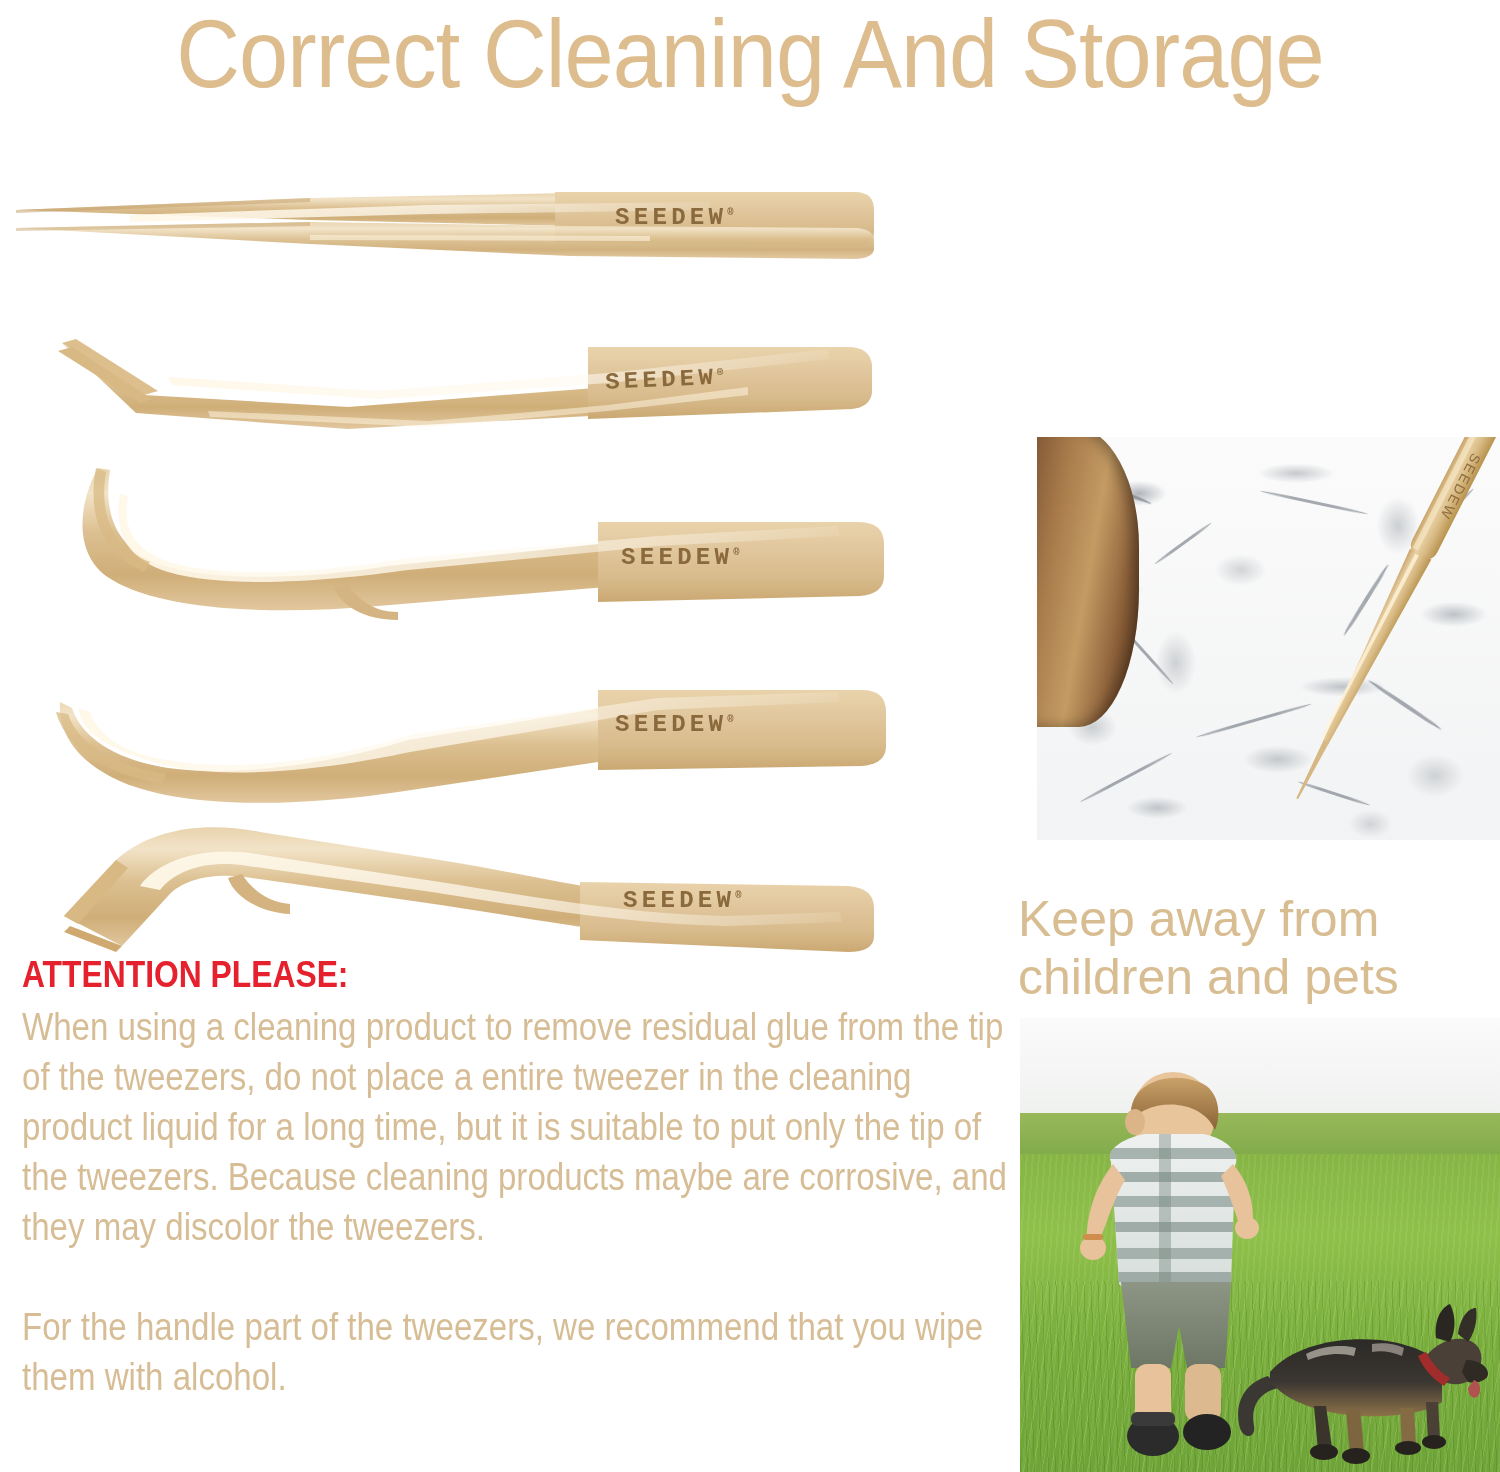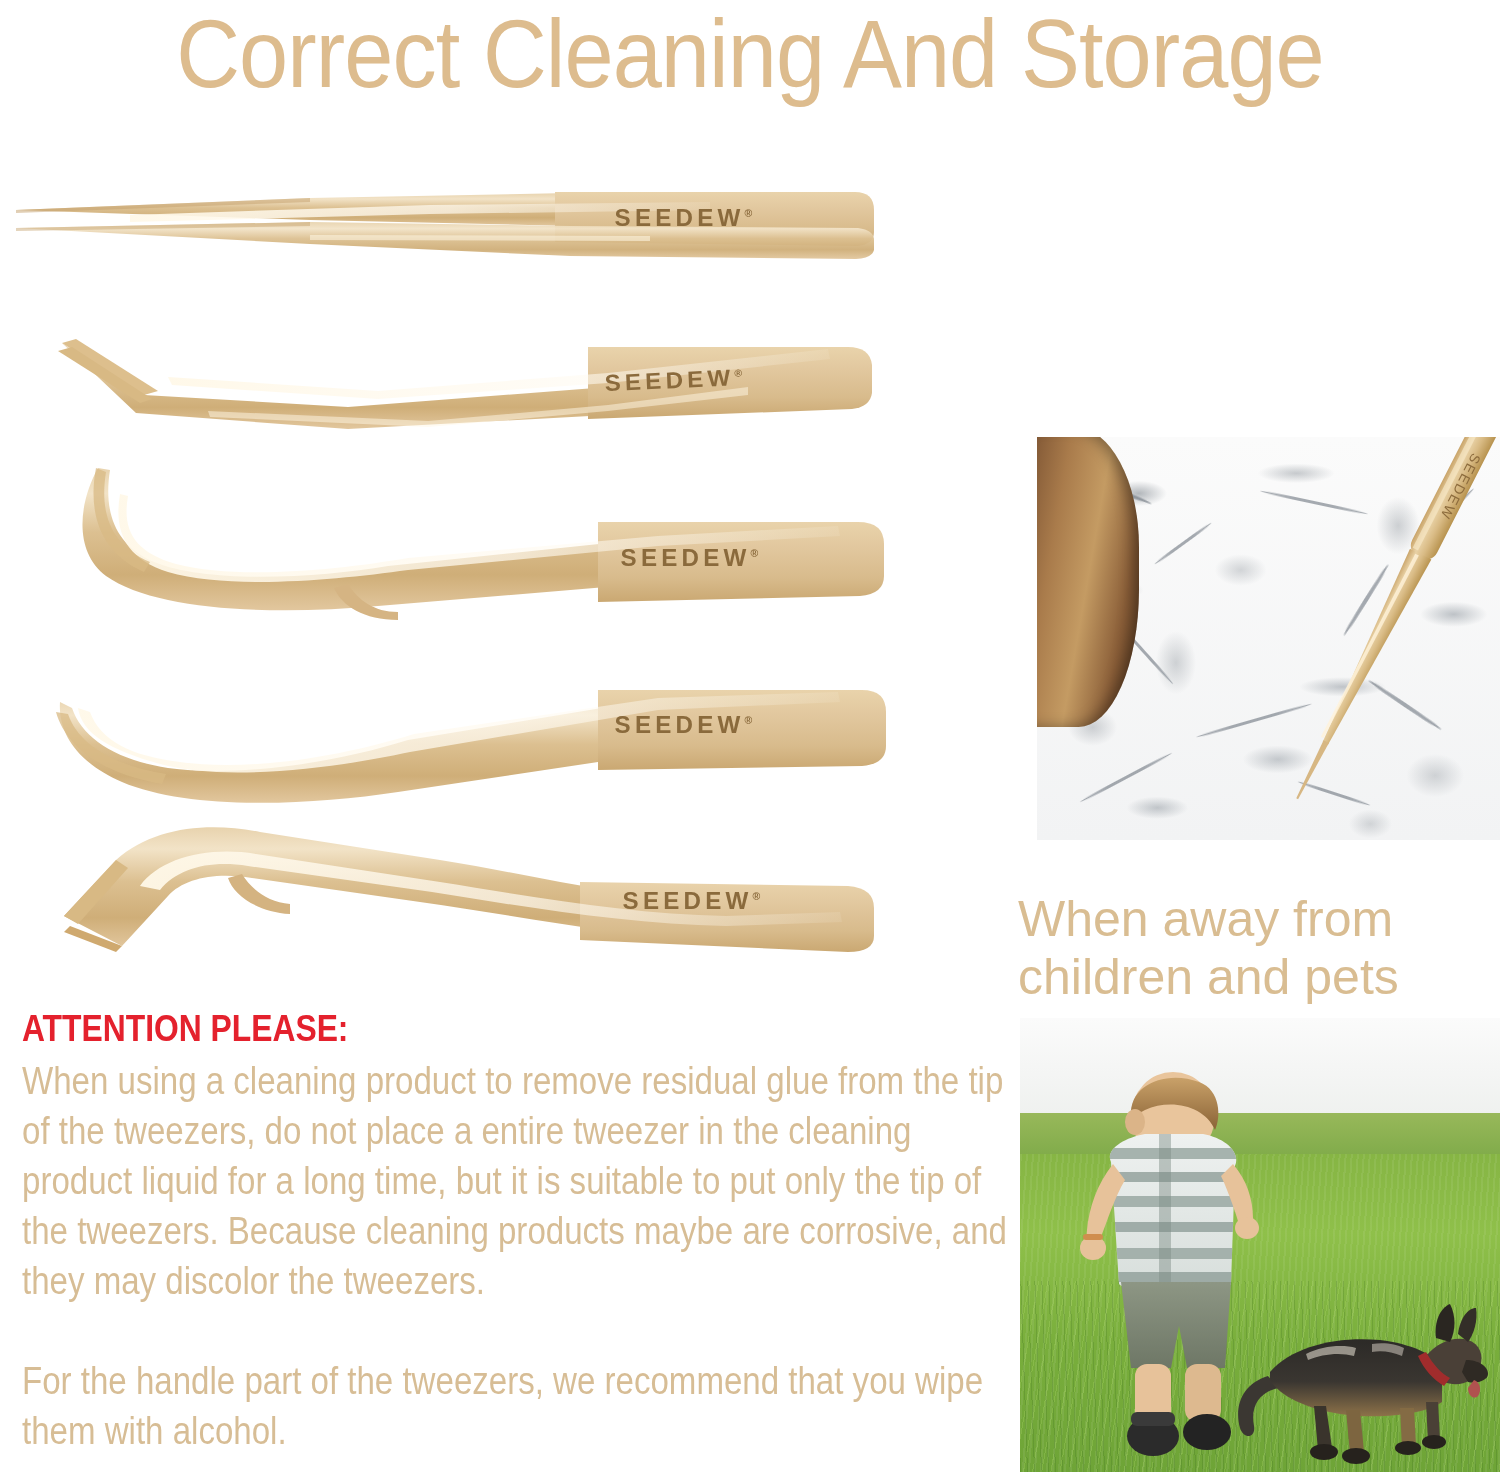--- a/index.html
+++ b/index.html
@@ -22,24 +22,24 @@
     font-weight:400;
     letter-spacing:-1px;
     transform:scaleX(0.92);
     transform-origin:center top;
     white-space:nowrap;
     line-height:1.08;
   }
 
   
   .tweezers{position:absolute;left:0;top:160px;width:1000px;height:810px;}
-  .tw{position:absolute;}
-
-  
-  .attn-wrap{position:absolute;left:22px;top:1010px;width:990px;}
+  .tw{position:absolute;font-family:Liberation Mono, monospace;}
+
+  
+  .attn-wrap{position:absolute;left:22px;top:956px;width:990px;}
   .attn-head{
     color:#e4212d;
     font-size:37px;
     font-weight:700;
     letter-spacing:0px;
     transform:scaleX(0.86);
     transform-origin:left center;
     white-space:nowrap;
     line-height:1.0;
     margin-bottom:9px;
@@ -226,21 +226,21 @@
 
   <div class="attn-wrap">
     <div class="attn-head">ATTENTION PLEASE:</div>
     <div class="attn-body">
       <p>When using a cleaning product to remove residual glue from the tip of the tweezers, do not place a entire tweezer in the cleaning product liquid for a long time, but it is suitable to put only the tip of the tweezers. Because cleaning products maybe are corrosive, and they may discolor the tweezers.</p>
       <div class="attn-gap"></div>
       <p>For the handle part of the tweezers, we recommend that you wipe them with alcohol.</p>
     </div>
   </div>
 
-  <div class="r-head2">When away from children and pets</div>
+  <div class="r-head2">Keep away from children and pets</div>
 
   <div class="photo-marble">
     <div class="marble-bg"></div>
     <div class="marble-vein" style="left:6%;top:12%;width:90px;height:4px;transform:rotate(22deg);"></div>
     <div class="marble-vein" style="left:24%;top:26%;width:70px;height:3px;transform:rotate(-36deg);"></div>
     <div class="marble-vein" style="left:48%;top:16%;width:110px;height:3px;transform:rotate(12deg);"></div>
     <div class="marble-vein" style="left:62%;top:40%;width:84px;height:4px;transform:rotate(-58deg);"></div>
     <div class="marble-vein" style="left:12%;top:52%;width:96px;height:3px;transform:rotate(48deg);"></div>
     <div class="marble-vein" style="left:34%;top:70%;width:120px;height:3px;transform:rotate(-16deg);"></div>
     <div class="marble-vein" style="left:70%;top:66%;width:88px;height:4px;transform:rotate(34deg);"></div>

